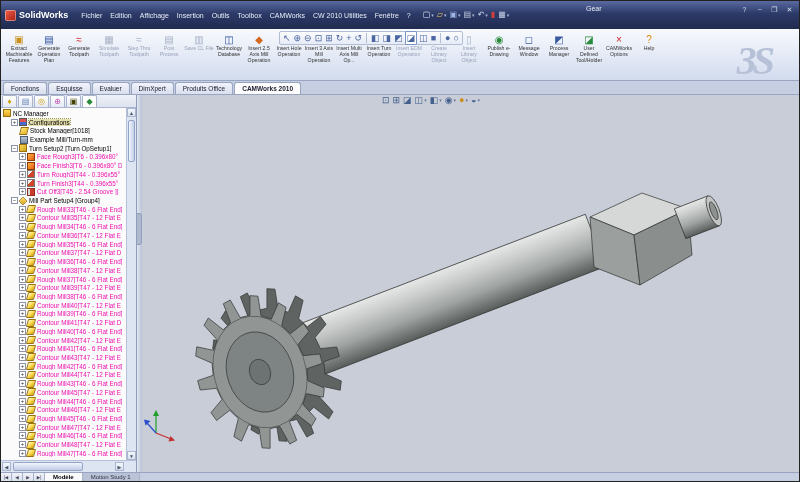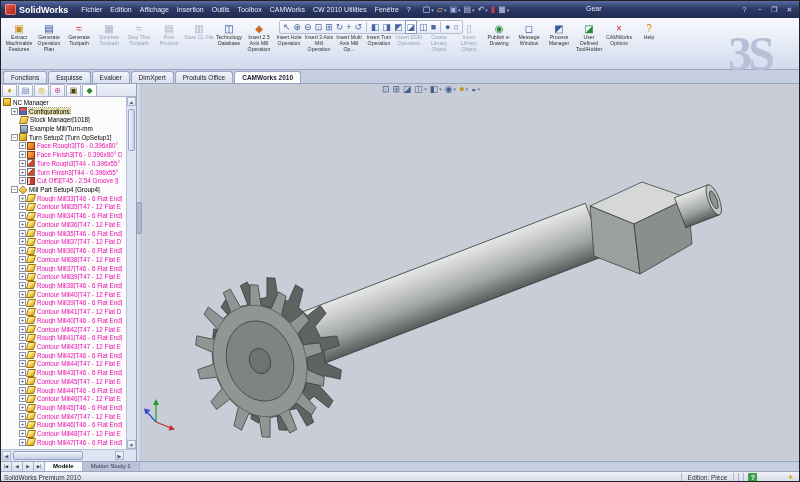--- a/index.html
+++ b/index.html
@@ -1,20 +1,20 @@
 <!DOCTYPE html>
 <html><head>
 <meta charset="utf-8">
 <style>
   html,body{margin:0;padding:0;background:#666;}
   *{box-sizing:border-box;font-family:"Liberation Sans",sans-serif;cursor:default;}
   .app{width:800px;height:482px;position:relative;overflow:hidden;background:#c9cdd7;border:1px solid #222;}
 
   
-  .titlebar{height:17px;background:linear-gradient(#5a6aa0,#2c3a68 45%,#212b50);display:flex;align-items:center;padding:0 4px;position:relative;color:#fff;}
+  .titlebar{height:28px;background:linear-gradient(#5a6aa0,#2c3a68 45%,#212b50);display:flex;align-items:center;padding:0 4px;position:relative;color:#fff;}
   .logo{display:flex;align-items:center;gap:3px;font-size:9px;font-weight:bold;flex:none;}
   .logo-cube{width:11px;height:11px;border-radius:2px;background:linear-gradient(135deg,#f0604a,#a81d14);box-shadow:inset 0 0 0 1px rgba(255,255,255,.4);}
   .menus{display:flex;margin-left:9px;flex:none;}
   .menu-item{font-size:7px;padding:2px 4px;color:#e8edf8;white-space:nowrap;}
   .qtb{display:flex;align-items:center;margin-left:7px;gap:1px;flex:none;}
   .qi{display:flex;align-items:center;padding:0 1px;font-size:8px;line-height:10px;}
   .dd{font-size:5px;color:#aab6d6;margin-left:1px;}
   .doc-title{position:absolute;left:585px;top:4px;font-size:7px;color:#e8edf8;}
   .win-controls{position:absolute;right:3px;top:3px;display:flex;gap:2px;}
   .wbtn{width:13px;height:11px;font-size:7px;color:#d6ddf0;text-align:center;line-height:11px;}
@@ -22,21 +22,21 @@
   
   .ribbon{height:52px;background:linear-gradient(#f7f9fd,#e3e9f5 55%,#d2dbee);border-bottom:1px solid #9aa6c0;position:relative;display:flex;align-items:flex-start;padding:4px 0 0 3px;}
   .rbtn{width:30px;text-align:center;font-size:5.2px;padding-top:1px;flex:none;}
   .ricon{font-size:10px;line-height:11px;height:11px;}
   .rlabel{line-height:1.15;margin-top:1px;color:#333;}
   .rbtn.dis .rlabel{color:#9aa4ba;}
   .view-toolbar{position:absolute;left:278px;top:2px;height:14px;display:flex;align-items:center;background:linear-gradient(#fbfcfe,#e6ebf6);border:1px solid #b2bcd2;border-radius:2px;padding:0 2px;gap:1px;}
   .vt-i{font-size:9px;line-height:12px;color:#4a66a0;padding:0 1px;}
   .vt-i.pressed{background:#fff;border:1px solid #7a96c8;border-radius:1px;}
   .vt-div{width:1px;height:10px;background:#b2bcd2;margin:0 2px;}
-  .watermark{position:absolute;right:28px;top:12px;font-family:"Liberation Serif",serif;font-weight:bold;font-size:48px;color:#b6c1d8;letter-spacing:-4px;line-height:1;}
+  .watermark{position:absolute;right:28px;top:12px;font-family:"Liberation Serif",serif;font-style:italic;font-weight:bold;font-size:40px;color:#b6c1d8;letter-spacing:-4px;line-height:1;}
 
   
   .cmdtabs{height:14px;background:#c6cfe2;display:flex;align-items:flex-end;padding-left:2px;border-bottom:1px solid #98a4c0;}
   .ctab{font-size:6.5px;height:12px;line-height:11px;padding:0 7px;background:linear-gradient(#f0f3fa,#d8dfee);border:1px solid #98a4c0;border-bottom:none;border-radius:3px 3px 0 0;margin-right:1px;color:#223;white-space:nowrap;}
   .ctab.active{background:#fdfdfe;font-weight:bold;}
 
   
   .main{height:377px;display:flex;position:relative;background:#c9cdd7;}
   .panel{width:136px;background:#fbfbfc;border-right:1px solid #8f9cba;display:flex;flex-direction:column;position:relative;flex:none;}
   .panel-tabs{height:13px;display:flex;background:linear-gradient(#eef1f8,#dde3f0);border-bottom:1px solid #aab4cc;padding-left:1px;gap:1px;flex:none;}

